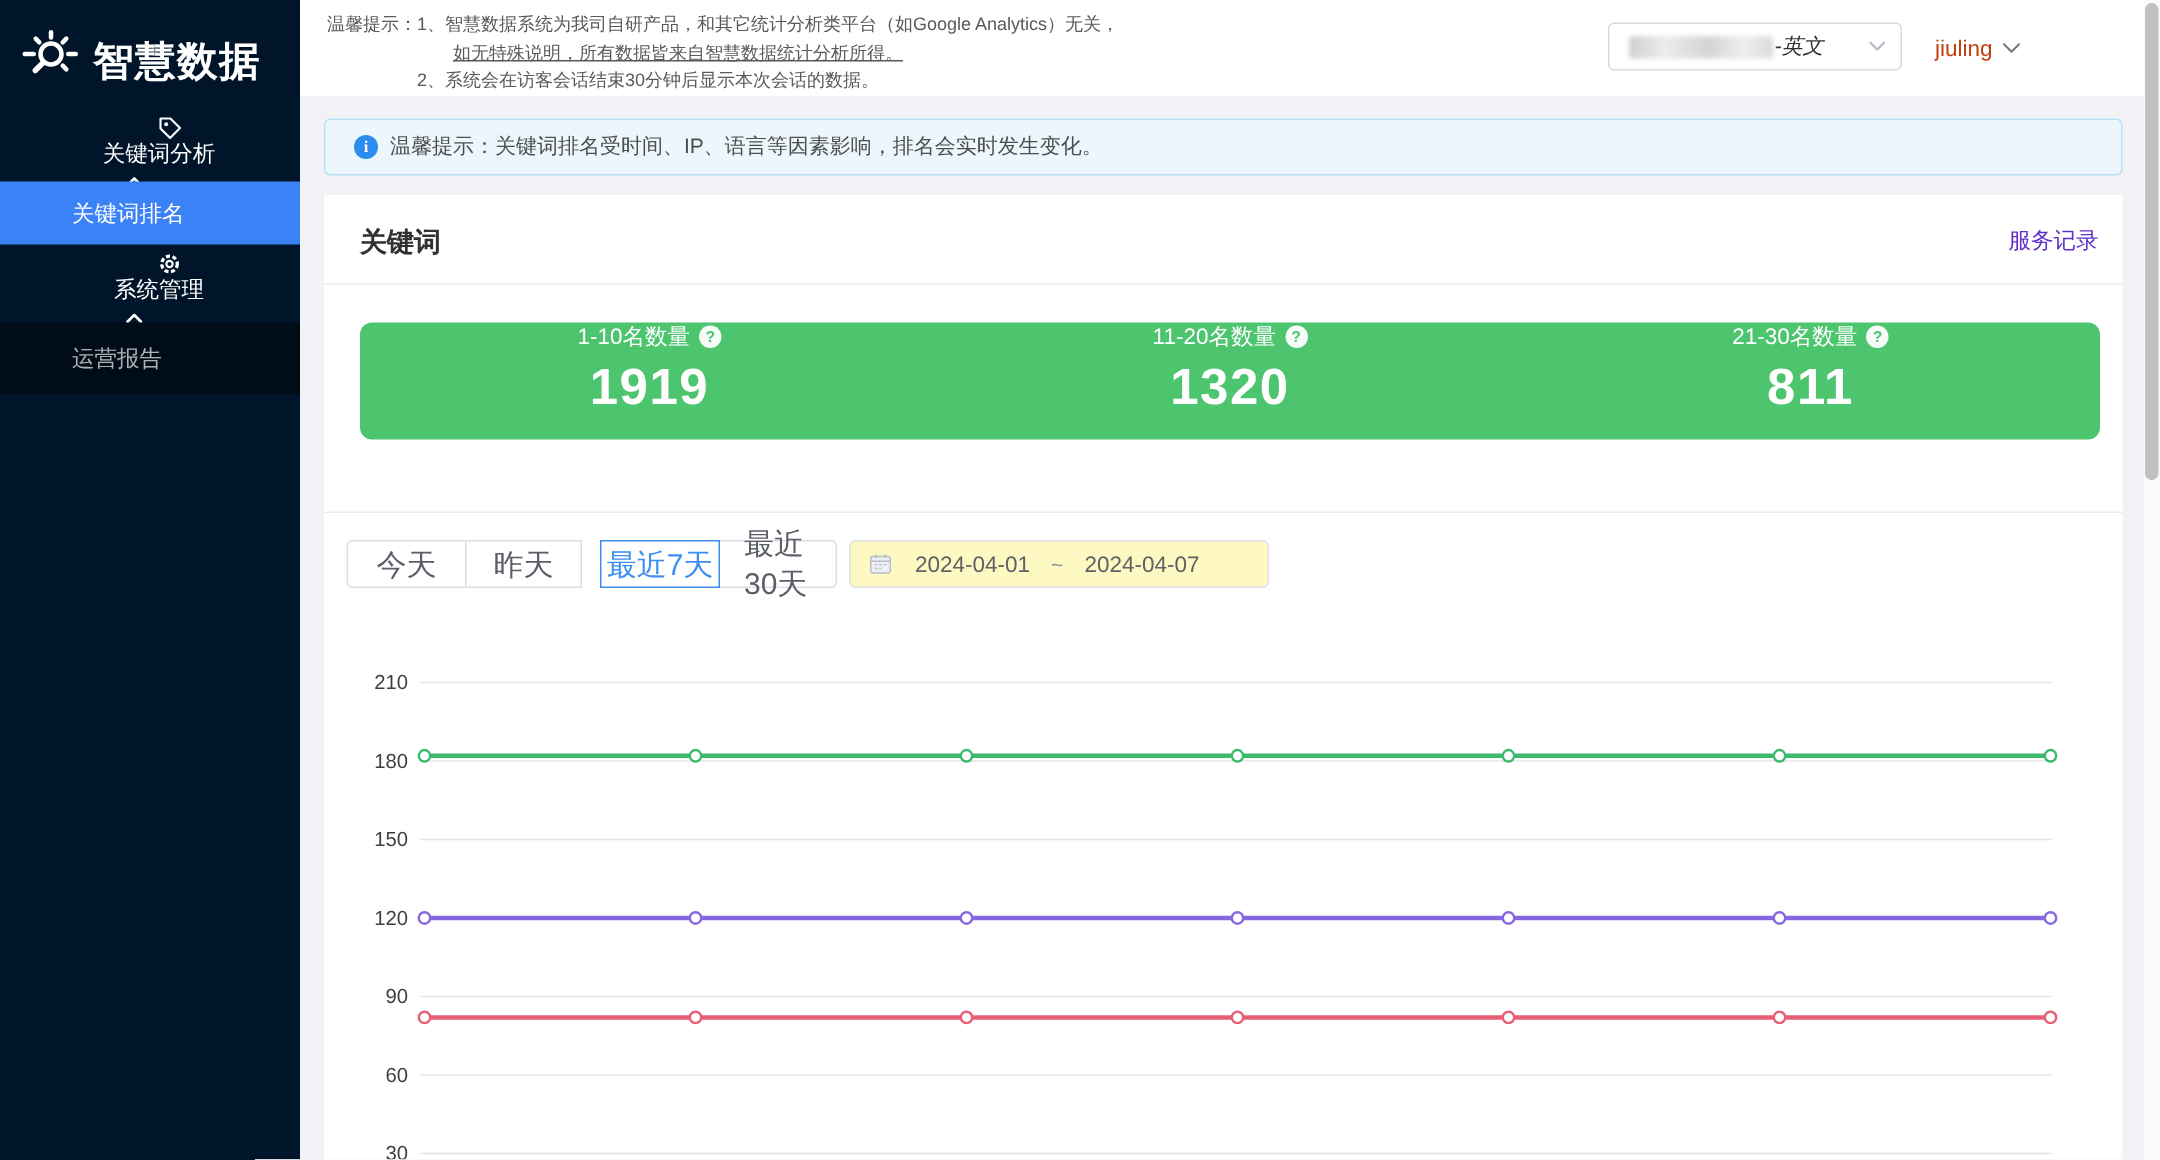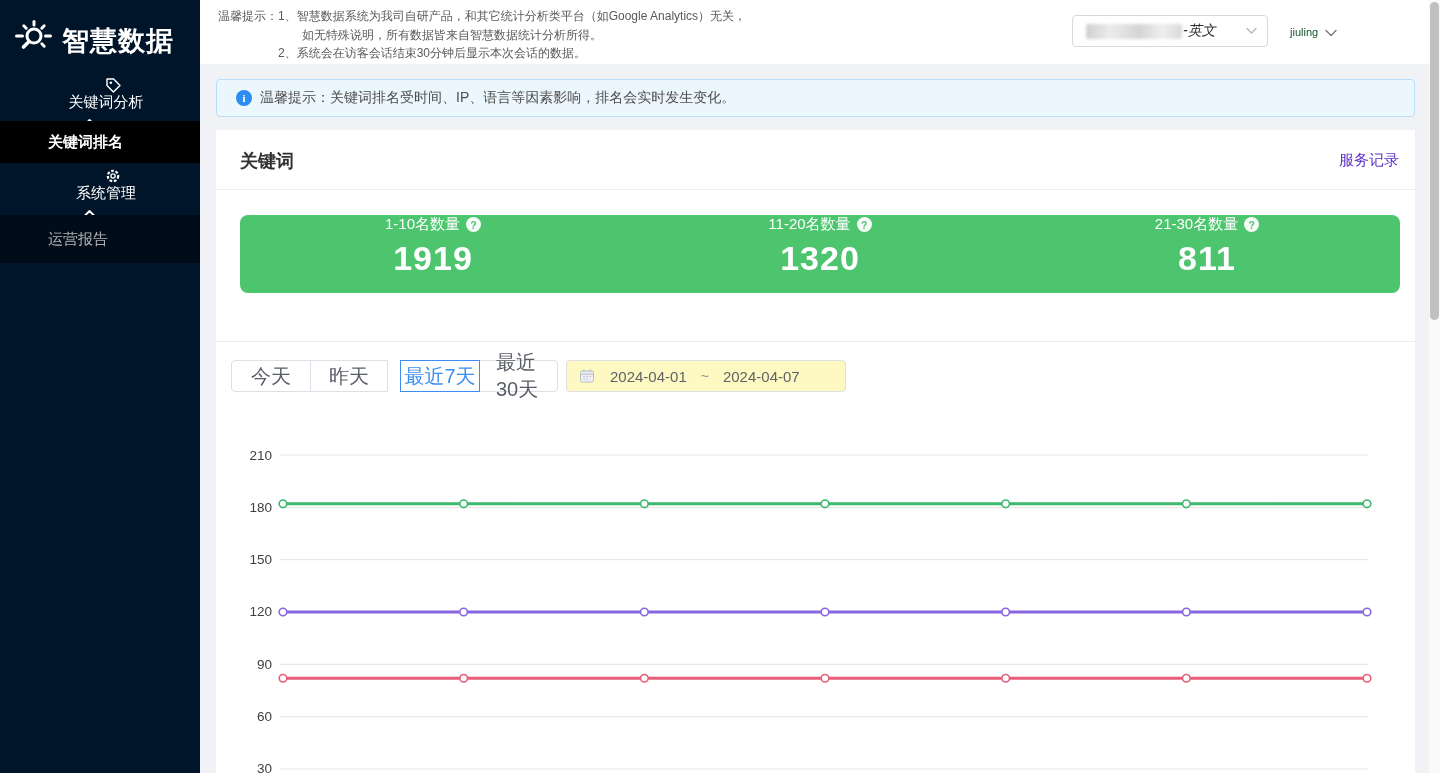--- a/index.html
+++ b/index.html
@@ -10,34 +10,34 @@
   
   .sidebar { position:absolute; left:0; top:0; width:200px; height:773px; background:#001529; z-index:5; }
   .logo { display:flex; align-items:center; gap:8px; padding:14px 0 0 12px; height:68px; cursor:pointer; }
   .logo-text { color:#fff; font-size:27px; font-weight:700; letter-spacing:1px; }
   .menu-title { position:absolute; left:0; width:200px; height:42px; display:flex; align-items:center; color:#fff; font-size:15px; cursor:pointer;flex-direction:column; }
   .menu-title .mi { margin-left:25px; width:16px; height:16px; display:flex; align-items:center; }
   .menu-title .ml { margin-left:12px; flex:1; }
   .menu-title .caret { margin-right:22px; }
   .menu-sub { position:absolute; left:0; width:200px; display:flex; align-items:center; font-size:15px; cursor:pointer; }
   .menu-sub .ml { margin-left:48px; }
-  .sub-active { background:#000000; color:#fff;font-weight:bold; }
+  .sub-active { background:#3b82f6; color:#fff; }
   .sub-normal { background:#000c17; color:rgba(255,255,255,0.68); }
 
   
   .topbar { position:absolute; left:200px; top:0; width:1240px; height:64px; background:#fff; }
   .notice { position:absolute; left:18px; top:7px; font-size:12px; color:#595959; line-height:18.5px; }
-  .notice .l2 { padding-left:84px; }
+  .notice .l2 { padding-left:84px;text-decoration:underline; }
   .notice .l3 { padding-left:60px; }
   .site-select { position:absolute; left:872px; top:15px; width:196px; height:32px; border:1px solid #d9d9d9; border-radius:4px; background:#fff; display:flex; align-items:center; padding:0 10px 0 13px; cursor:pointer; }
   .redacted { width:96px; height:15px; border-radius:2px; background:linear-gradient(90deg,#cfcfcf,#ececec 25%,#d4d4d4 55%,#efefef 80%,#d9d9d9); filter:blur(1.6px); }
   .site-suffix { font-size:14px; color:#303030; margin-left:1px;font-style:italic; }
   .site-select .chev { margin-left:auto; display:flex; }
   .user-menu { position:absolute; left:1090px; top:0; height:64px; display:flex; align-items:center; gap:7px; cursor:pointer; }
-  .user-name { font-size:11px; color:#14532d; }
+  .user-name { font-size:15px; color:#c2410c; }
 
   
   .alert { position:absolute; left:216px; top:79px; width:1199px; height:38px; background:#ecf6fd; border:1px solid #b7dff8; border-radius:4px; display:flex; align-items:center; padding-left:19px; }
   .info-icon { width:16px; height:16px; border-radius:50%; background:#2d8cf0; color:#fff; font-size:11px; font-weight:700; font-family:"Liberation Serif",serif; display:flex; align-items:center; justify-content:center; flex:0 0 16px; }
   .alert-text { margin-left:8px; font-size:14px; color:#4d4d4d; }
 
   
   .card { position:absolute; left:216px; top:130px; width:1199px; height:680px; background:#fff; }
   .card-header { position:absolute; left:0; top:0; width:100%; height:60px; border-bottom:1px solid #ececec; }
   .card-title { position:absolute; left:24px; top:19px; font-size:18px; font-weight:700; color:#303133; }

